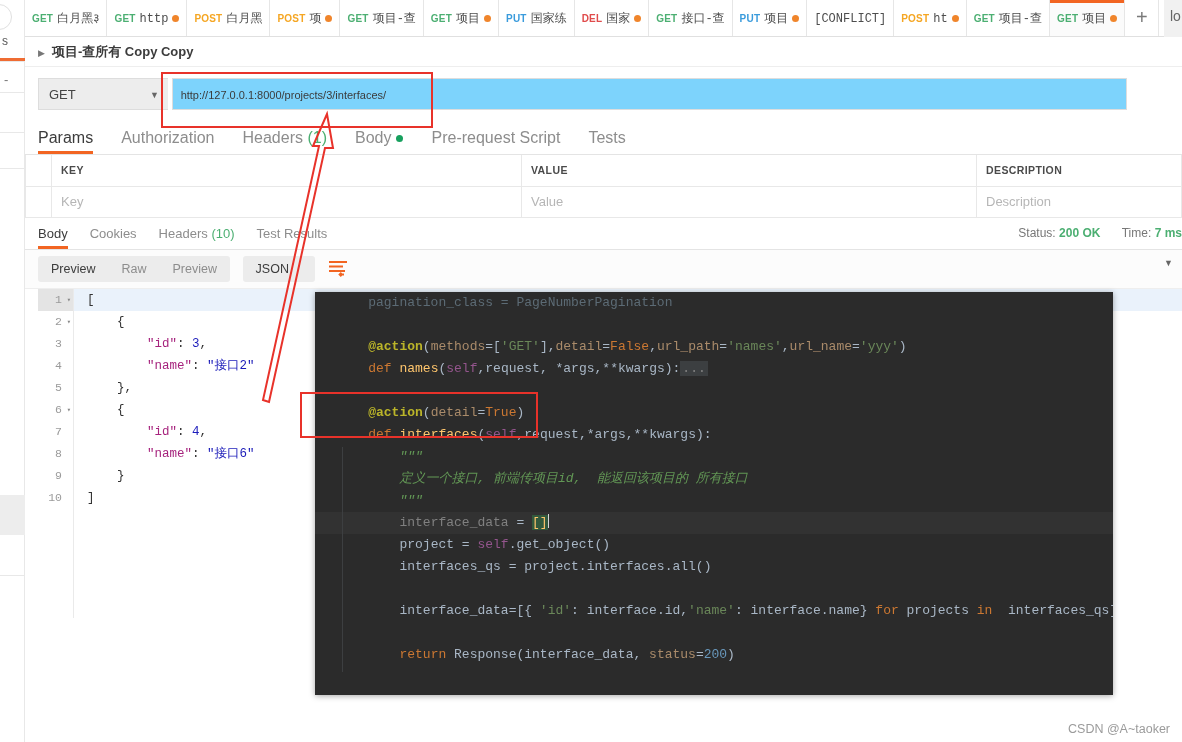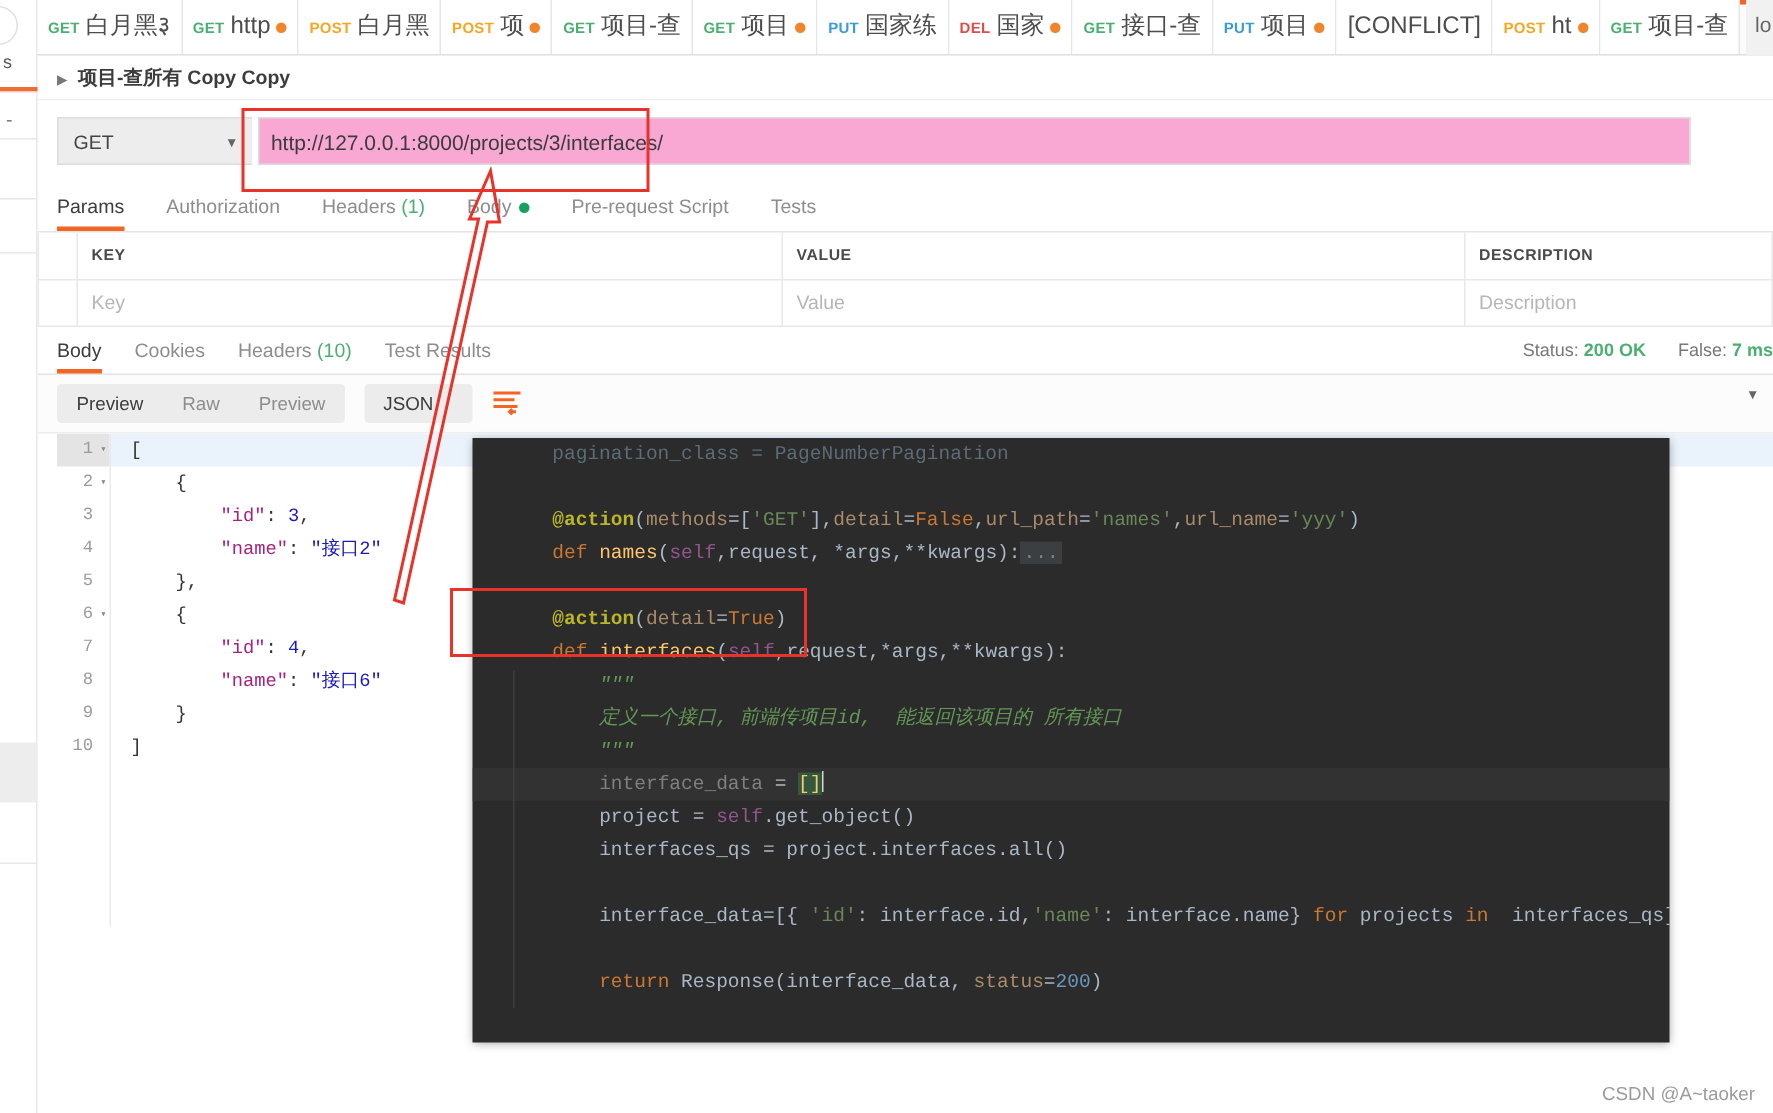--- a/index.html
+++ b/index.html
@@ -27,21 +27,21 @@
   #app { position:absolute; left:25px; top:0; width:1157px; height:742px; background:#fff; }
 
   
   #tabstrip { position:relative; height:37px; background:#f6f6f6; border-bottom:1px solid #e0e0e0; white-space:nowrap; overflow:hidden;}
   .rtab {
     display:inline-block; height:36px; line-height:36px; vertical-align:top;
     background:#fff; border-right:1px solid #e6e6e6; padding:0 7px;
     font-size:11.5px; color:#6b6b6b; position:relative; overflow:hidden;
   }
   .rtab .m { font-weight:bold; font-size:10px; letter-spacing:.2px; margin-right:4px;}
-  .rtab .lbl { font-size:16px; color:#4d4d4d;}
+  .rtab .lbl { font-size:12px; color:#4d4d4d;font-family:Liberation Mono, monospace;}
   .rtab .dot { display:inline-block; width:7px; height:7px; border-radius:50%; background:#f0852b; margin-left:4px; vertical-align:middle;}
   .rtab.active { background:#fbfbfb;}
   .rtab.active::before { content:""; position:absolute; left:0; right:0; top:0; height:3px; background:#f26522;}
   .m-get{color:#4caf72;} .m-post{color:#f5a623;} .m-put{color:#3a9bdc;} .m-del{color:#e04b4b;}
   .tab-plus, .tab-more {
     display:inline-block; width:34px; height:36px; line-height:34px; text-align:center; vertical-align:top;
     background:#fff; color:#7a7a7a; font-size:20px; border-right:1px solid #e6e6e6;
   }
   .tab-more { font-size:16px; letter-spacing:1px; border-right:none;}
   #tab-right-frag { position:absolute; right:0; top:0; width:18px; height:37px; background:#f1f1f1; }
@@ -54,27 +54,27 @@
   
   #urlrow { position:relative; height:55px; padding:11px 13px 0 13px; background:#fff;}
   #method-select {
     display:inline-block; width:130px; height:32px; line-height:32px;
     background:#ededed; border:1px solid #ddd; border-right:none;
     padding:0 10px; font-size:13px; color:#444; vertical-align:top; position:relative;
   }
   #method-select .chev { position:absolute; right:9px; top:0; font-size:9px; color:#666;}
   #url-input {
     display:inline-block; height:32px; line-height:32px; width:955px;
-    background:#f9a8d4; border:1px solid #ddd; padding:0 8px; font-size:14px;
+    background:#7dd3fc; border:1px solid #ddd; padding:0 8px; font-size:11px;
     color:#3b3b3b; vertical-align:top; overflow:hidden; white-space:nowrap;
   }
 
   
   #reqtabs { height:33px; border-bottom:1px solid #e4e4e4; padding-left:13px; background:#fff; position:relative;}
-  .rqt { display:inline-block; height:32px; line-height:32px; margin-right:28px; font-size:13px; color:#8d8d8d; position:relative;}
+  .rqt { display:inline-block; height:32px; line-height:32px; margin-right:28px; font-size:16px; color:#8d8d8d; position:relative;}
   .rqt.sel { color:#3c3c3c;}
   .rqt.sel::after { content:""; position:absolute; left:0; right:0; bottom:0; height:3px; background:#f26522;}
   .rqt .cnt { color:#4caf72;}
   .rqt .gdot { display:inline-block; width:7px; height:7px; border-radius:50%; background:#17a05e; margin-left:5px; vertical-align:middle;}
 
   
   #ptable { width:100%; border-collapse:collapse; background:#fff; table-layout:fixed;}
   #ptable td, #ptable th { border:1px solid #e8e8e8; border-top:none; height:31px; padding:0 9px; text-align:left;}
   #ptable th { font-size:10.5px; font-weight:bold; color:#4a4a4a; letter-spacing:.4px;}
   #ptable td { font-size:13px; color:#b6b6b6;}
@@ -192,21 +192,21 @@
     </tbody>
   </table>
 
   <div id="resptabs"><span class="rst sel" style="margin-left: 13px;"><span>Body</span></span><span class="rst" style="margin-left: 0px;"><span>Cookies</span></span><span class="rst" style="margin-left: 0px;"><span>Headers</span> <span class="cnt">(10)</span></span><span class="rst" style="margin-left: 0px;"><span>Test Results</span></span>
     <span id="status-line">
       <span class="seg">
         <span>Status:</span>
         <span class="v">200 OK</span>
       </span>
       <span class="seg">
-        <span>False:</span>
+        <span>Time:</span>
         <span class="v">7 ms</span>
       </span>
     </span>
   </div>
 
   <div id="prettybar">
     <span class="pgroup">
       <span class="sel">Preview</span><span>Raw</span><span>Preview</span>
     </span>
     <span class="pgroup fmt">

